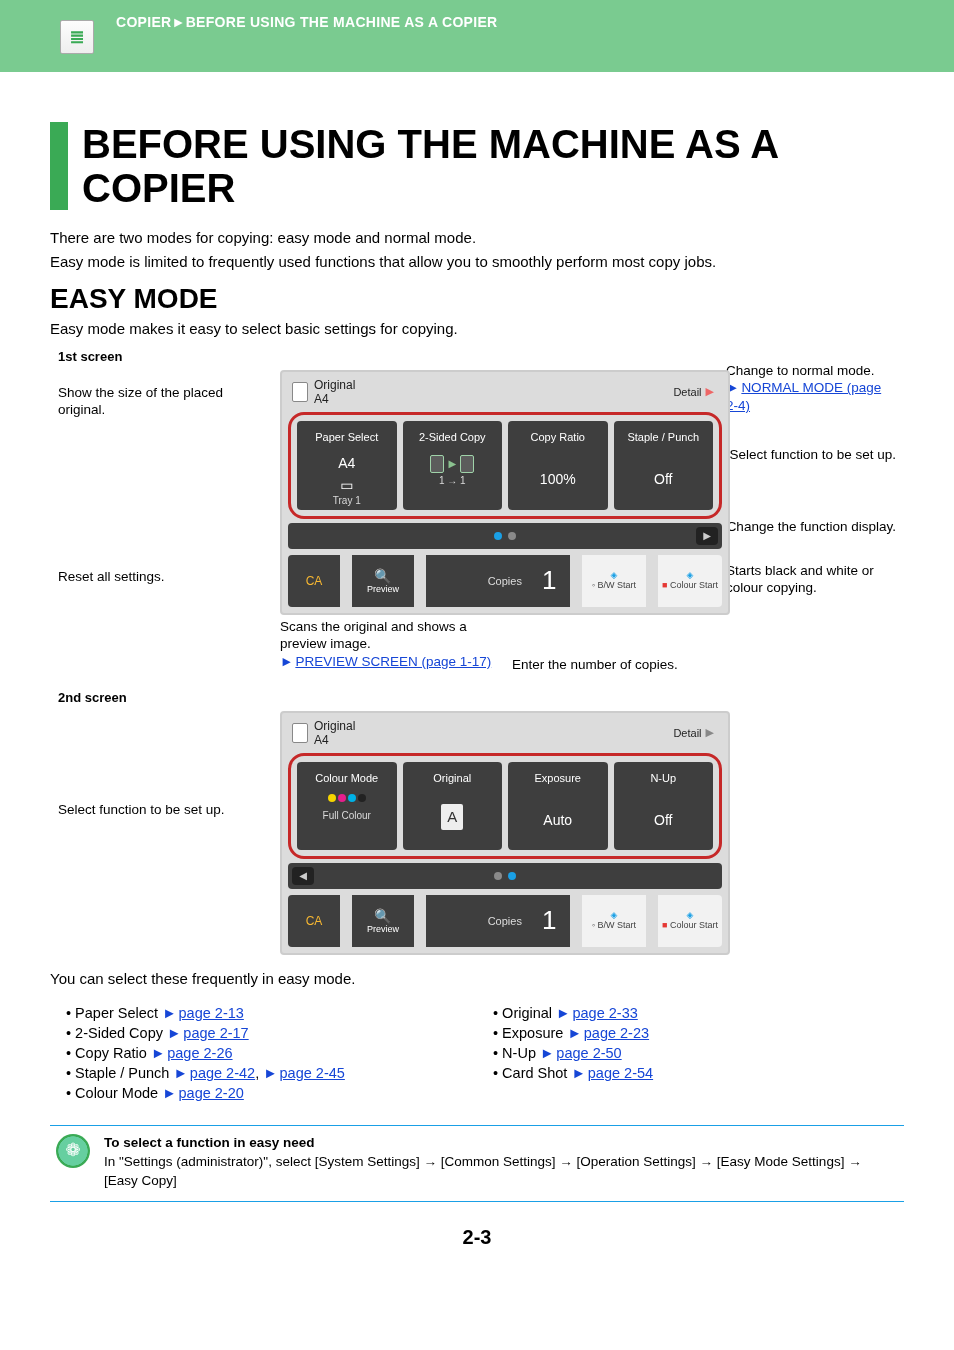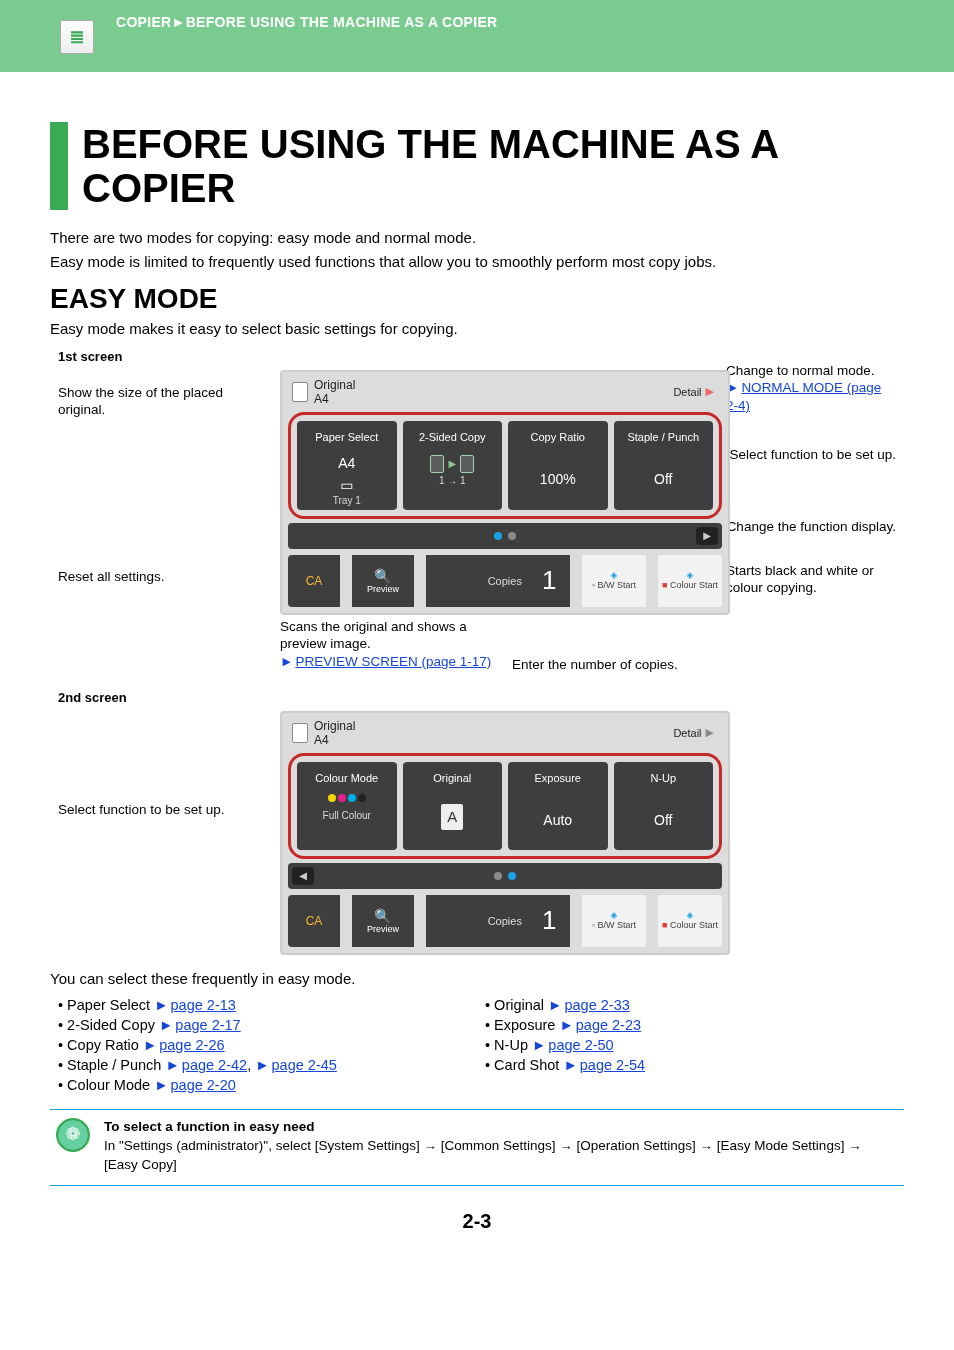--- a/index.html
+++ b/index.html
@@ -100,21 +100,21 @@
   .ab.bw { background:#f2f2f2;color:#444; }
   .ab.bw .diamond{color:#1aa0e6;}
   .ab.col { background:#f2f2f2;color:#444;}
   .ab.col .diamond{color:#1aa0e6;}
   .ab.col .sq{color:#e53935;}
 
   .below-note { font-size:13.5px;position:absolute;max-width:220px;line-height:1.3; }
 
   
   .func-cols { display:flex;margin-top:6px; }
-  .func-cols ul { list-style:none;padding:0;margin:0;flex:1; }
+  .func-cols ul { list-style:none;padding:0;margin:8px;flex:1; }
   .func-cols li { font-size:14.5px;padding:2px 0 2px 8px; }
   .func-cols li::before{ content:"• ";}
 
   .info-box { border-top:1px solid #1aa0e6;border-bottom:1px solid #1aa0e6;margin-top:14px;padding:8px 6px 10px 54px;position:relative;font-size:13.5px;line-height:1.4; }
   .info-box .gear {
     position:absolute;left:6px;top:8px;width:34px;height:34px;border-radius:50%;
     background:radial-gradient(circle,#66cfa0 0 60%,#3aaa55 62% 100%);
     display:flex;align-items:center;justify-content:center;color:#fff;font-size:18px;
   }
   .page-num { text-align:center;font-size:20px;font-weight:bold;margin-top:24px; }

